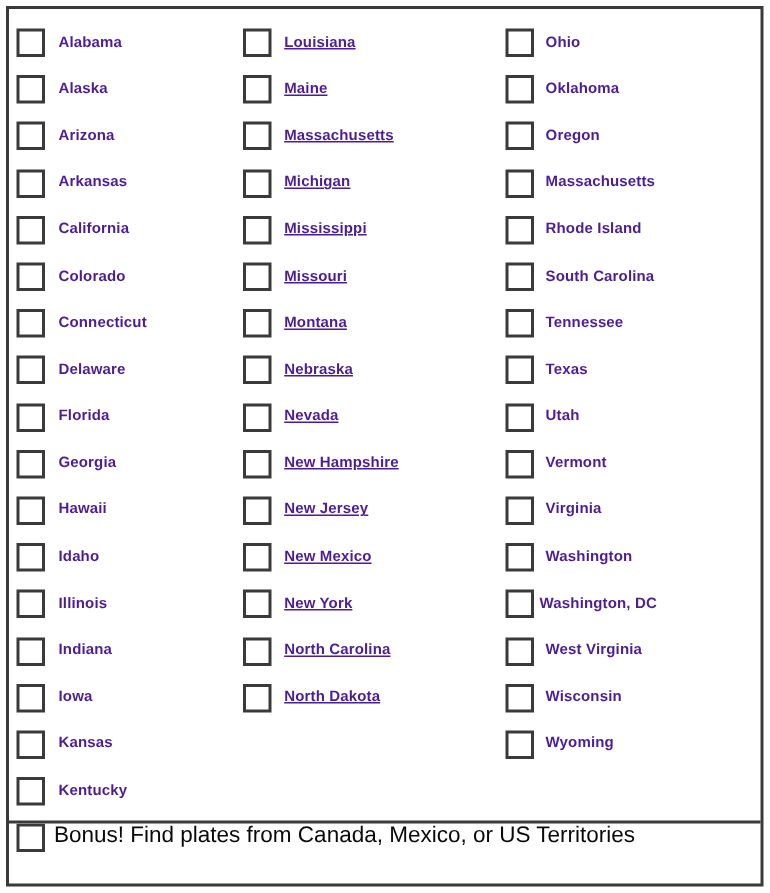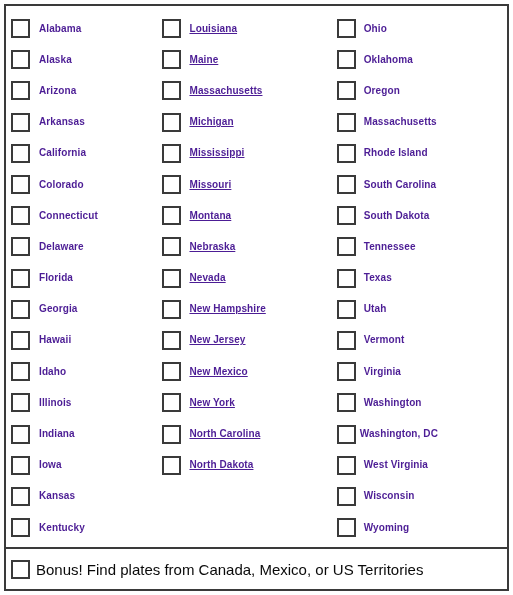--- a/index.html
+++ b/index.html
@@ -97,21 +97,20 @@
   }
 
   .bonus-row {
     position: absolute;
     left: 0px;
     top: 543px;
     width: 501px;
     height: 40px;
     display: flex;
     flex-direction: row;
-    align-items: center;
     padding-left: 5px;
     box-sizing: border-box;
   }
   .bonus-label {
     font-size: 15px;
     font-weight: normal;
     color: #0a0a0a;
     white-space: nowrap;
     line-height: 1;
     padding-left: 6px;
@@ -276,24 +275,20 @@
           <div class="row">
             <span class="checkbox"></span>
             <span class="label">Rhode Island</span>
           </div>
           <div class="row">
             <span class="checkbox"></span>
             <span class="label">South Carolina</span>
           </div>
           <div class="row">
             <span class="checkbox"></span>
-            <span class="label">South Dakota</span>
-          </div>
-          <div class="row">
-            <span class="checkbox"></span>
             <span class="label">Tennessee</span>
           </div>
           <div class="row">
             <span class="checkbox"></span>
             <span class="label">Texas</span>
           </div>
           <div class="row">
             <span class="checkbox"></span>
             <span class="label">Utah</span>
           </div>

